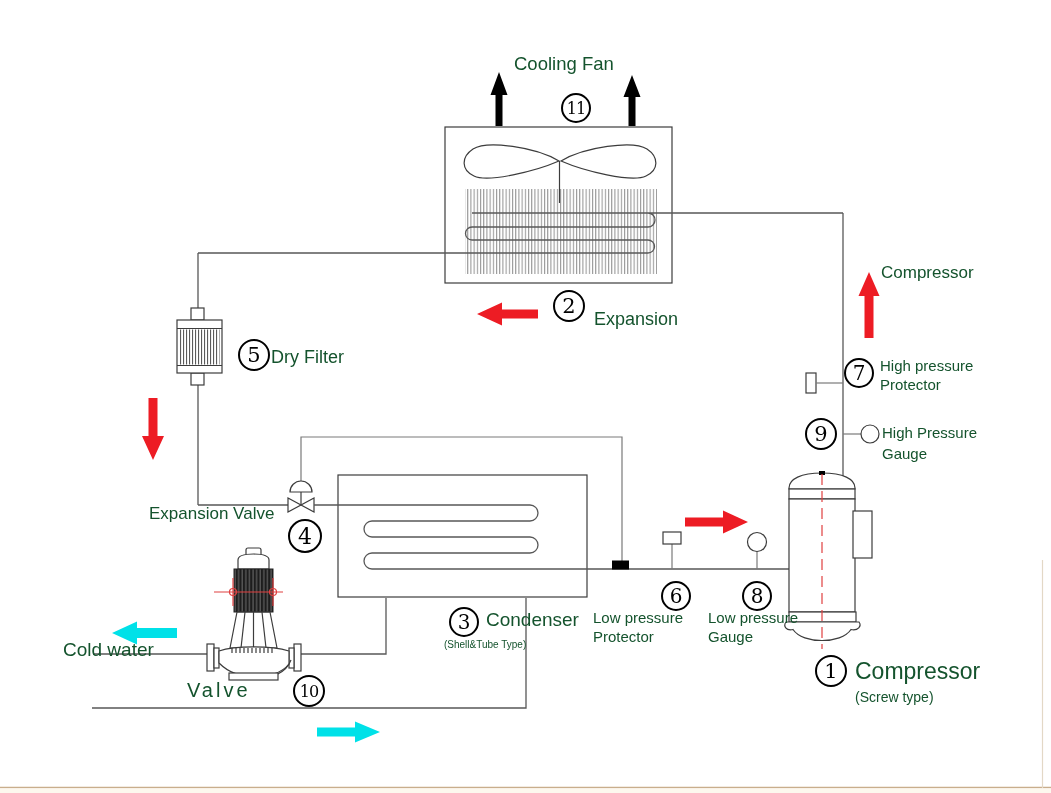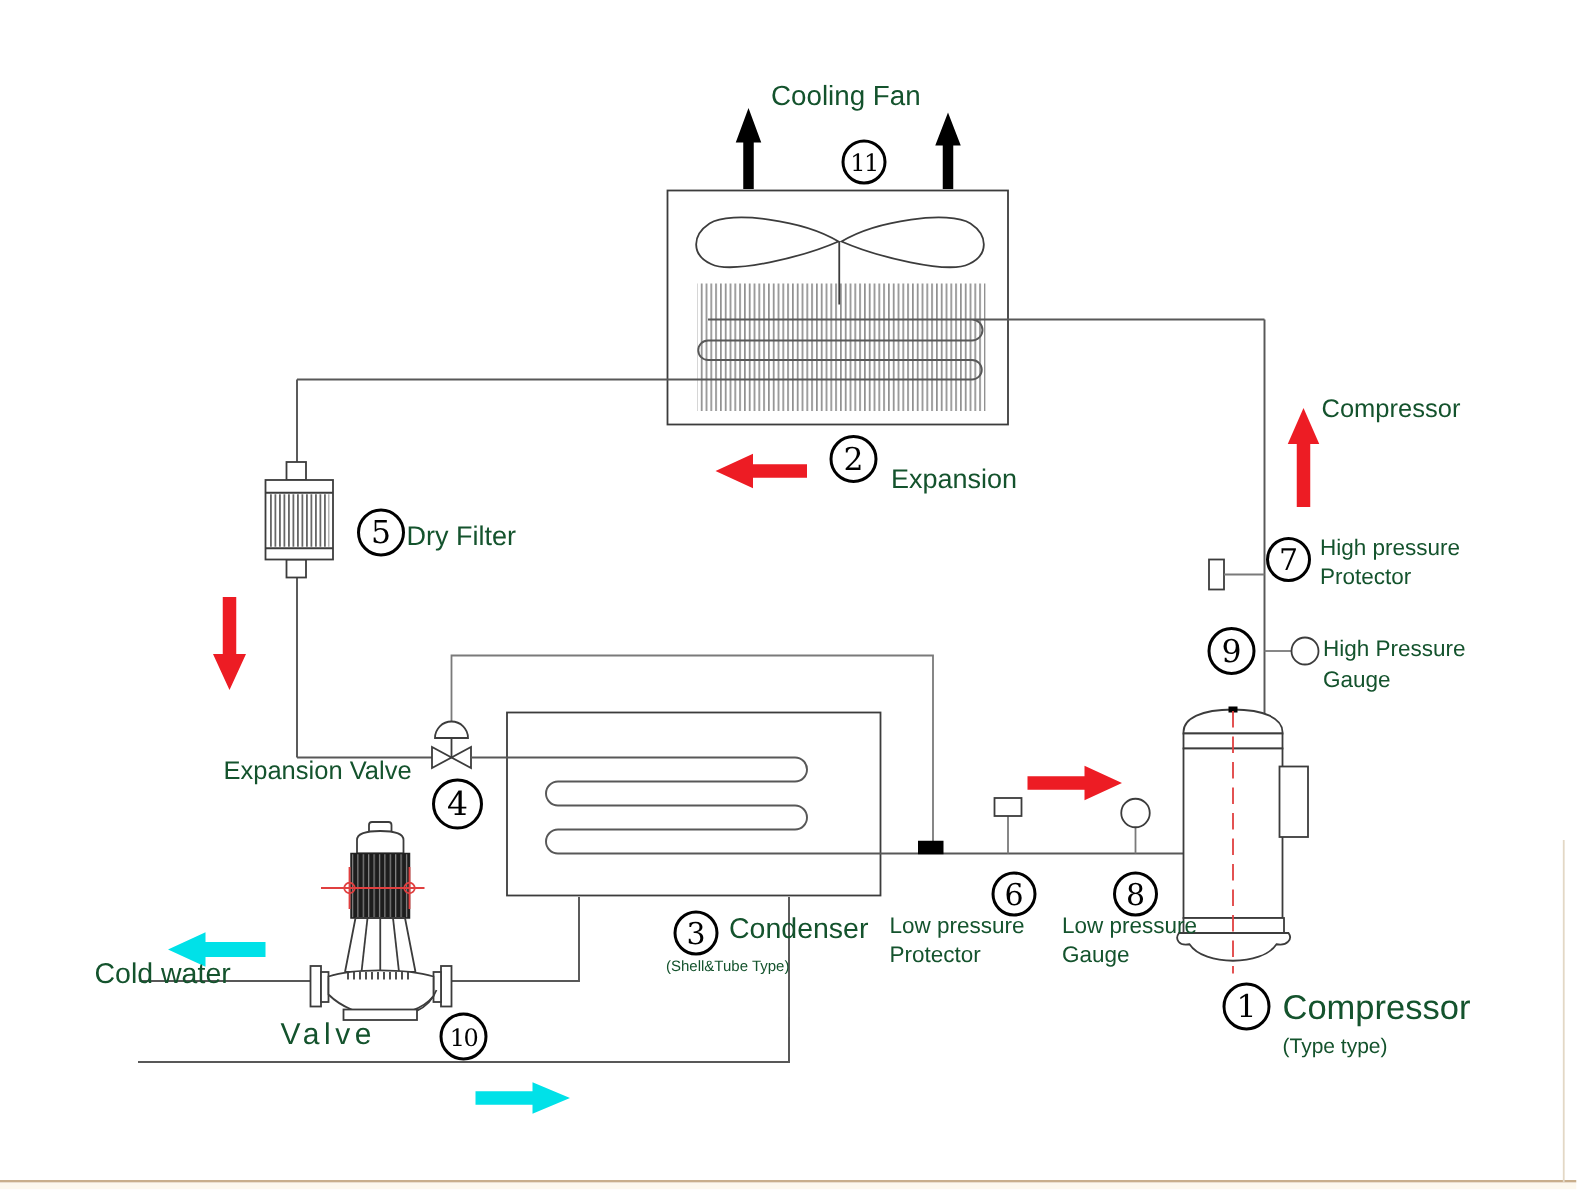--- a/index.html
+++ b/index.html
@@ -212,21 +212,21 @@
   <div>Low pressure</div>
   <div>Protector</div>
 </div>
 <div class="lbl ctr" style="left:708px;top:608px;width:105px;font-size:15px;line-height:19px;">
   <div>Low pressure</div>
   <div>Gauge</div>
 </div>
 
 <div class="lbl ctr" style="left:855px;top:658px;width:120px;">
   <div style="font-size:23px;">Compressor</div>
-  <div style="font-size:14px;margin-top:4px;">(Type type)</div>
+  <div style="font-size:14px;margin-top:4px;">(Screw type)</div>
 </div>
 
 <div class="lbl" style="left:486px;top:609px;font-size:19px;">Condenser</div>
 <div class="lbl" style="left:444px;top:639px;font-size:10px;">(Shell&amp;Tube Type)</div>
 
 <div class="lbl" style="left:271px;top:347px;font-size:18px;">Dry Filter</div>
 <div class="lbl" style="left:149px;top:504px;font-size:17px;">Expansion Valve</div>
 <div class="lbl" style="left:63px;top:591px;font-size:19px;margin-top:48px;">Cold water</div>
 <div class="lbl" style="left:187px;top:679px;font-size:20px;letter-spacing:3px;">Valve</div>
 

